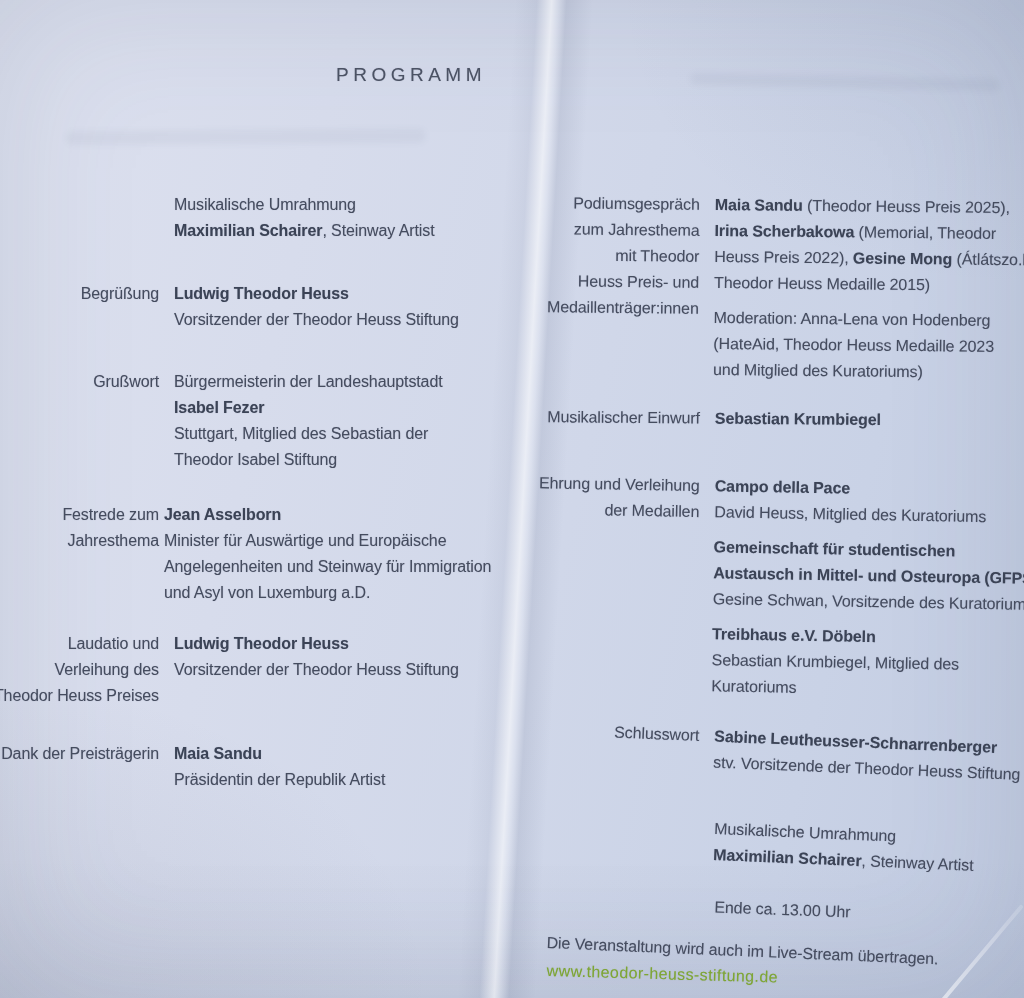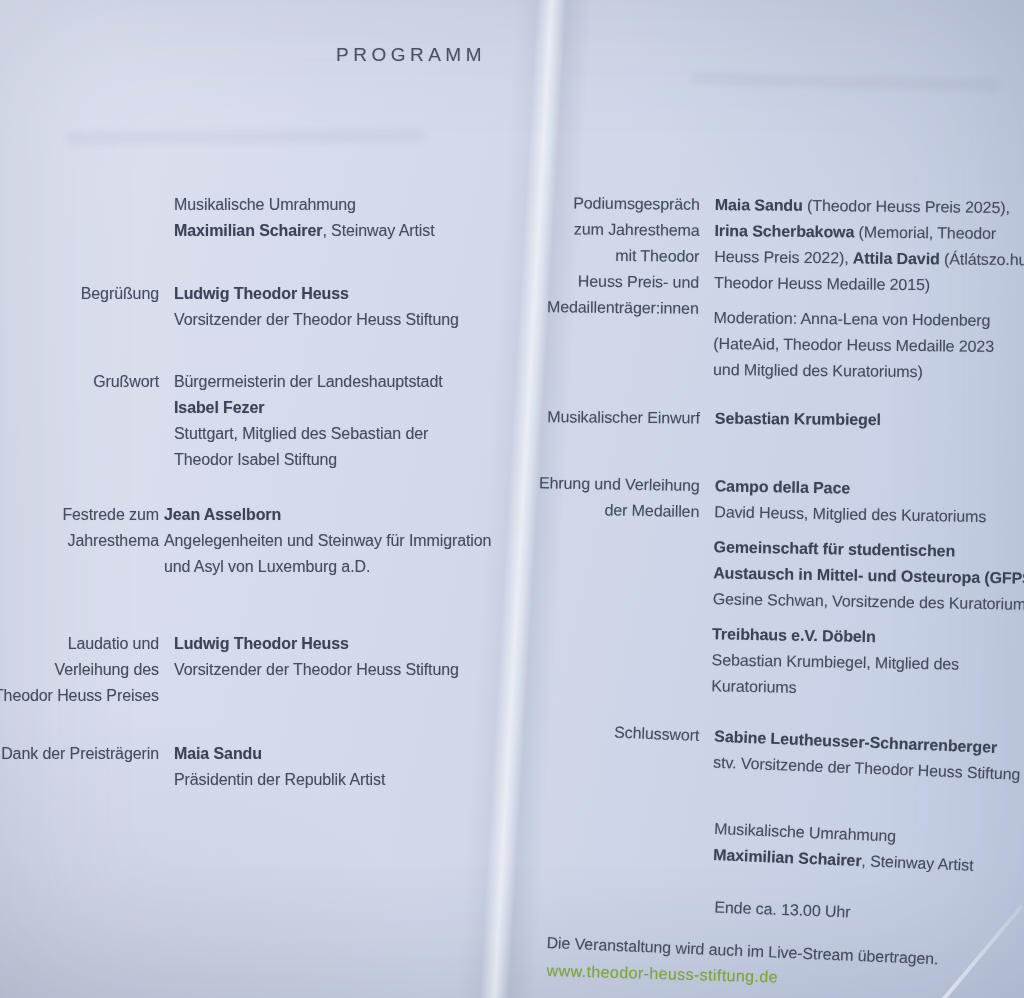--- a/index.html
+++ b/index.html
@@ -34,21 +34,21 @@
     background:linear-gradient(90deg,transparent,rgba(255,255,255,0.55) 40%,rgba(255,255,255,0.15));
   }
   .ghost{
     position:absolute;border-radius:8px;background:#4a5570;
     opacity:0.055;filter:blur(3px);pointer-events:none;
   }
   .ghost-a{left:66px;top:130px;width:360px;height:14px;transform:rotate(-0.4deg);}
   .ghost-b{left:690px;top:76px;width:310px;height:12px;transform:rotate(1.2deg);}
 
   .title{
-    position:absolute;left:336px;top:44px;
+    position:absolute;left:336px;top:64px;
     font-size:19px;font-weight:500;letter-spacing:4.5px;
     color:#4b5264;white-space:nowrap;
     text-shadow:0 0 1px rgba(62,70,92,0.30);
   }
 
   .row{
     position:absolute;display:flex;align-items:flex-start;
     transform-origin:0 0;
     font-size:16px;line-height:26px;letter-spacing:-0.1px;
   }
@@ -119,20 +119,21 @@
         </div>
       </div>
       <div class="row" style="left: -16px; top: 502px;">
         <div class="label" style="width: 175px;">
           <div class="line">Festrede zum</div>
           <div class="line">Jahresthema</div>
         </div>
         <div class="content" style="margin-left: 5px;">
           <div class="para">
             <div class="line"><span class="seg b">Jean Asselborn</span></div>
+            <div class="line"><span class="seg">Minister für Auswärtige und Europäische</span></div>
             <div class="line"><span class="seg">Angelegenheiten und Steinway für Immigration</span></div>
             <div class="line"><span class="seg">und Asyl von Luxemburg a.D.</span></div>
           </div>
         </div>
       </div>
       <div class="row" style="left: -16px; top: 631px;">
         <div class="label" style="width: 175px;">
           <div class="line">Laudatio und</div>
           <div class="line">Verleihung des</div>
           <div class="line">Theodor Heuss Preises</div>
@@ -162,21 +163,21 @@
           <div class="line">Podiumsgespräch</div>
           <div class="line">zum Jahresthema</div>
           <div class="line">mit Theodor</div>
           <div class="line">Heuss Preis- und</div>
           <div class="line">Medaillenträger:innen</div>
         </div>
         <div class="content" style="margin-left: 15px;">
           <div class="para">
             <div class="line"><span class="seg b">Maia Sandu</span><span class="seg"> (Theodor Heuss Preis 2025),</span></div>
             <div class="line"><span class="seg b">Irina Scherbakowa</span><span class="seg"> (Memorial, Theodor</span></div>
-            <div class="line"><span class="seg">Heuss Preis 2022), </span><span class="seg b">Attila David</span><span class="seg"> (Átlátszo.hu,</span></div>
+            <div class="line"><span class="seg">Heuss Preis 2022), </span><span class="seg b">Gesine Mong</span><span class="seg"> (Átlátszo.hu,</span></div>
             <div class="line"><span class="seg">Theodor Heuss Medaille 2015)</span></div>
           </div>
           <div class="para">
             <div class="line"><span class="seg">Moderation: Anna-Lena von Hodenberg</span></div>
             <div class="line"><span class="seg">(HateAid, Theodor Heuss Medaille 2023</span></div>
             <div class="line"><span class="seg">und Mitglied des Kuratoriums)</span></div>
           </div>
         </div>
       </div>
       <div class="row" style="left: 525px; top: 404px; transform: rotate(0.5deg);">

